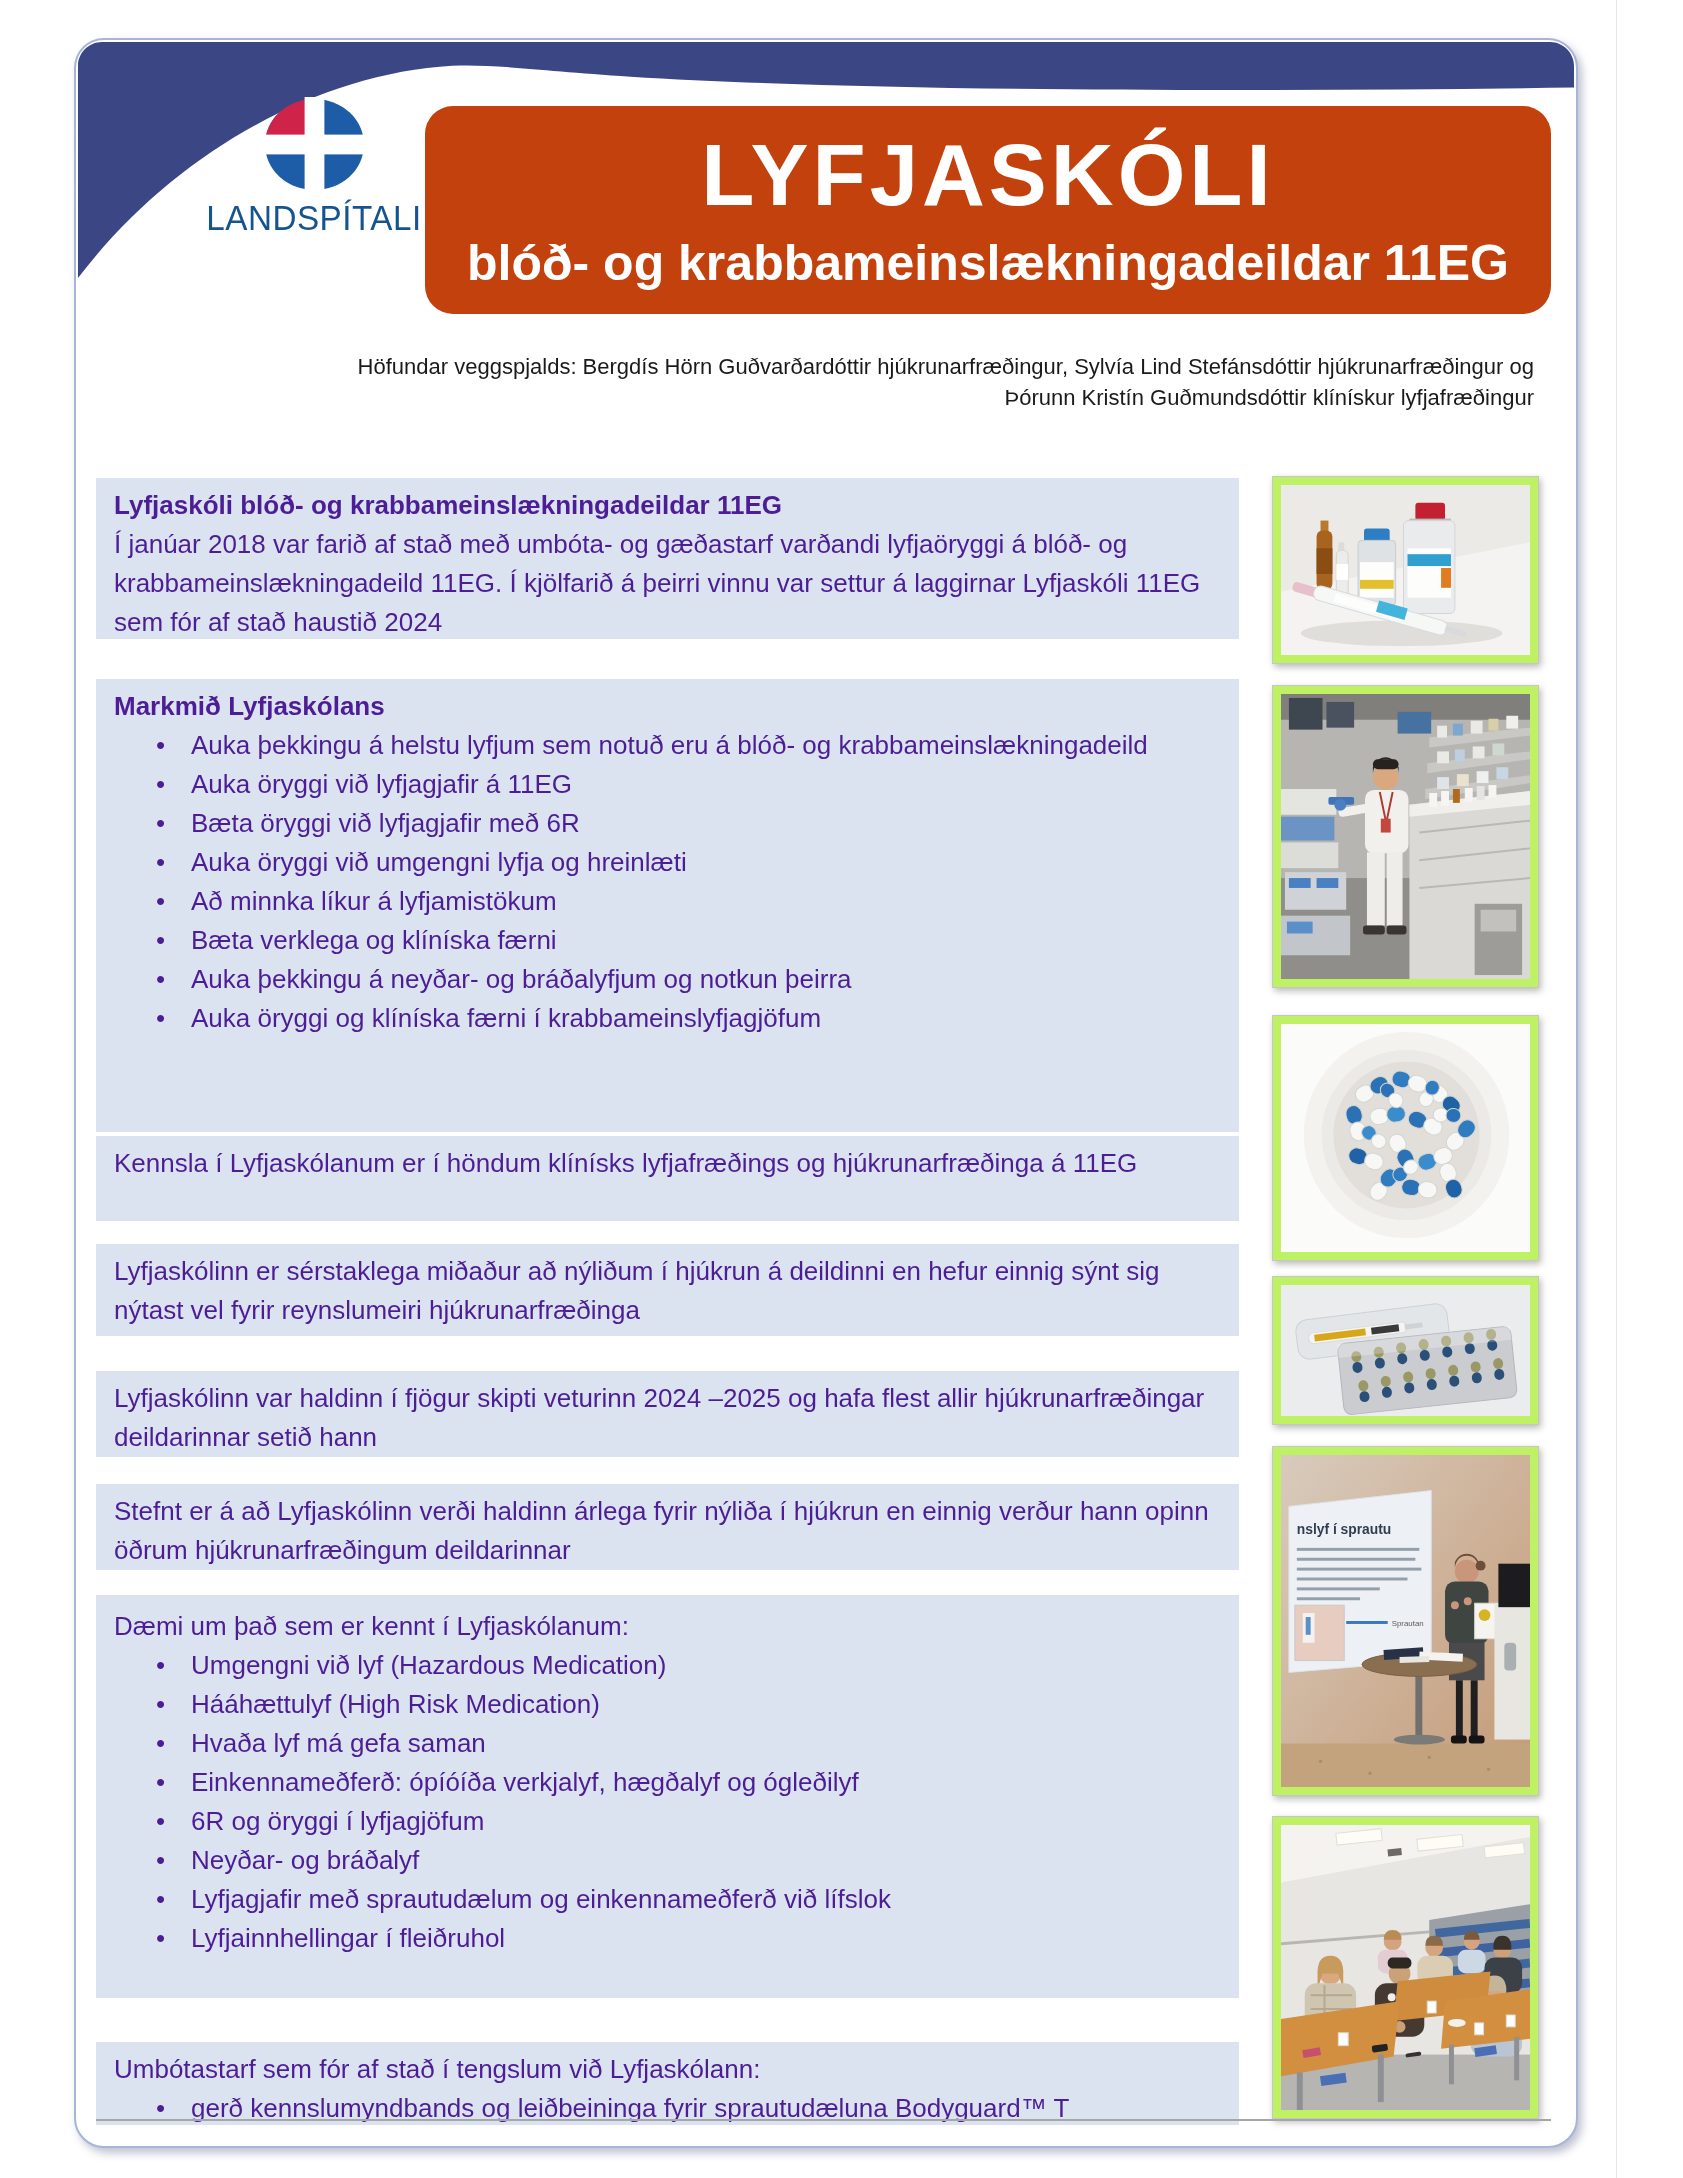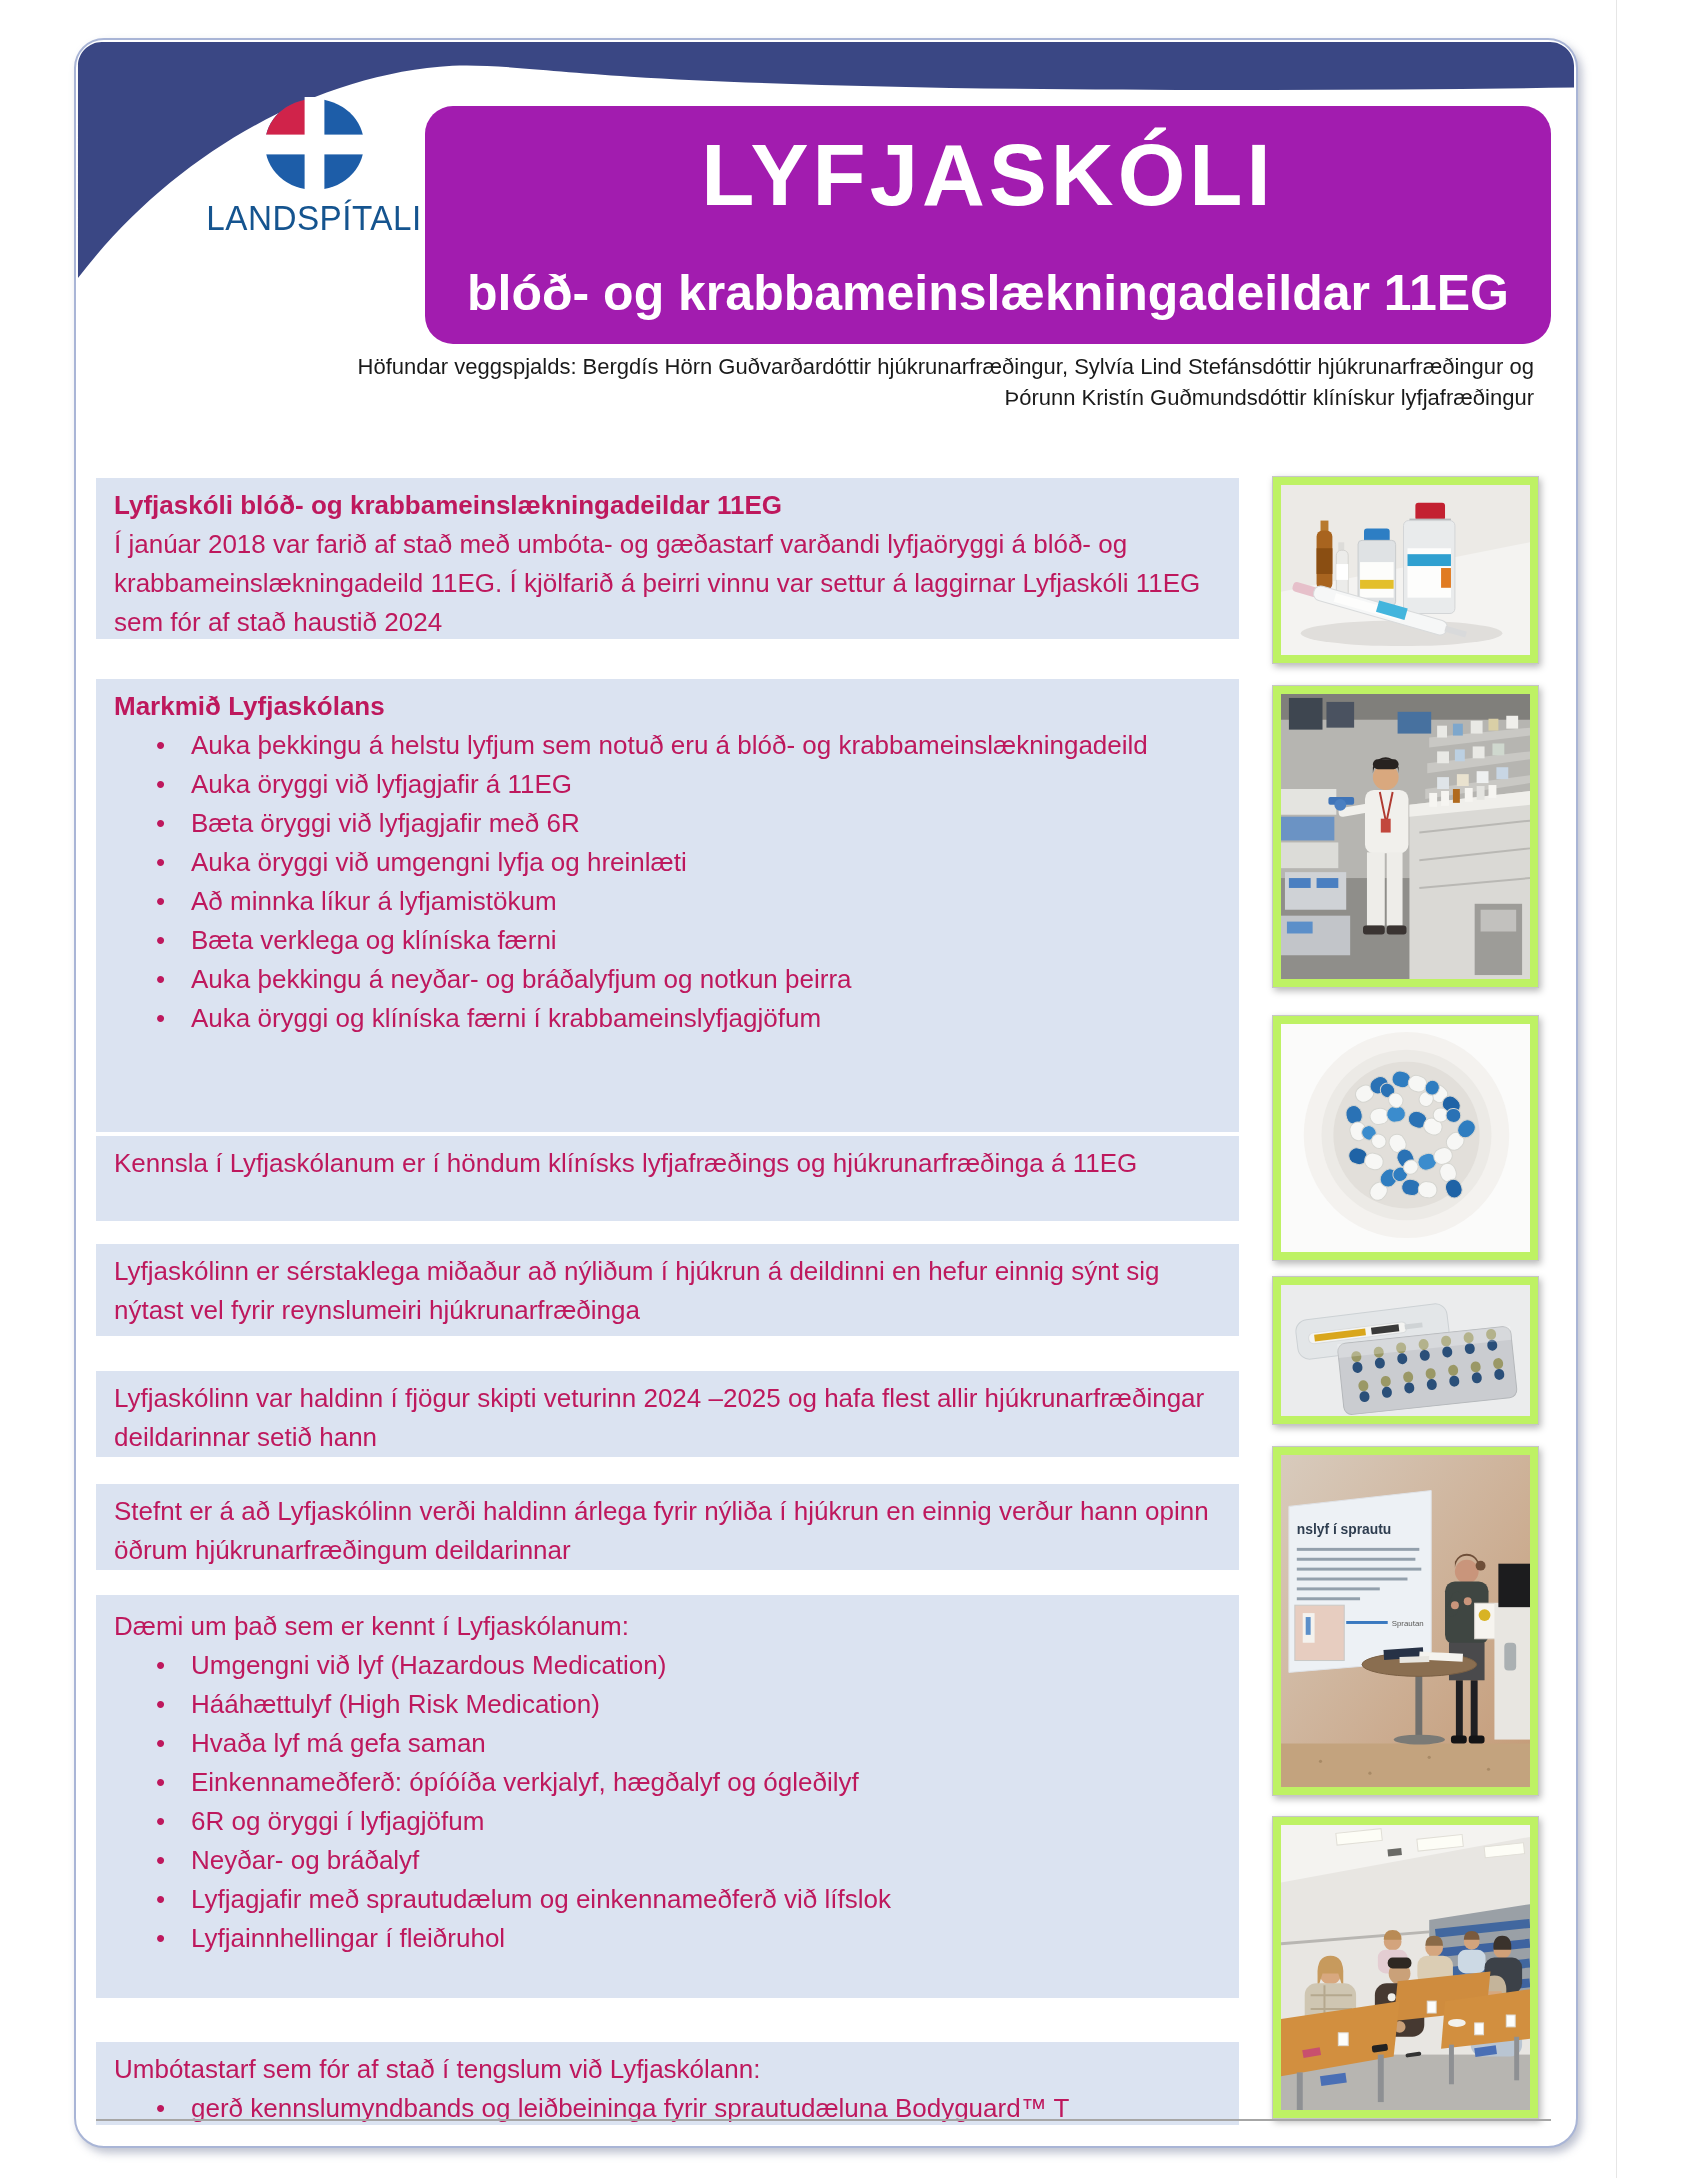--- a/index.html
+++ b/index.html
@@ -11,28 +11,28 @@
         border:2px solid #a9b5d6;border-radius:30px;
         box-shadow:4px 5px 9px rgba(110,120,150,.45);}
 
   .band-svg{position:absolute;left:0;top:0;width:100%;height:248px;display:block;}
 
   .logo{position:absolute;left:119px;top:57px;width:238px;text-align:center;}
   .logo svg{display:block;margin:0 auto;}
   .logo-word{margin-top:6px;font-size:35px;font-weight:400;letter-spacing:0.5px;color:#15548f;
              transform:scaleX(.95);transform-origin:center;}
 
-  .banner{position:absolute;left:349px;top:66px;width:1126px;height:238px;background:#a21caf;
+  .banner{position:absolute;left:349px;top:66px;width:1126px;height:208px;background:#c2410c;
           border-radius:28px;color:#fff;text-align:center;}
   .banner-title{margin-top:16px;font-size:87px;font-weight:700;letter-spacing:4px;line-height:105px;}
   .banner-sub{position:absolute;left:0;right:0;bottom:22px;font-size:50px;font-weight:700;white-space:nowrap;}
 
   .authors{position:absolute;right:42px;top:311px;text-align:right;font-size:22px;line-height:31px;color:#1a1a1a;}
 
-  .box{position:absolute;left:20px;width:1143px;background:#dbe3f1;color:#be185d;
+  .box{position:absolute;left:20px;width:1143px;background:#dbe3f1;color:#4c1d95;
        font-size:26px;line-height:39px;padding:8px 18px;box-sizing:border-box;}
   .box p{margin:0;}
   .bold{font-weight:700;}
   ul.blist{list-style:none;margin:0;padding:0 0 0 20px;}
   ul.blist li{position:relative;padding-left:57px;}
   ul.blist li::before{content:"\2022";position:absolute;left:22px;top:0;}
 
   .b1{top:438px;height:161px;}
   .b2{top:639px;height:453px;}
   .b3{top:1096px;height:85px;}

